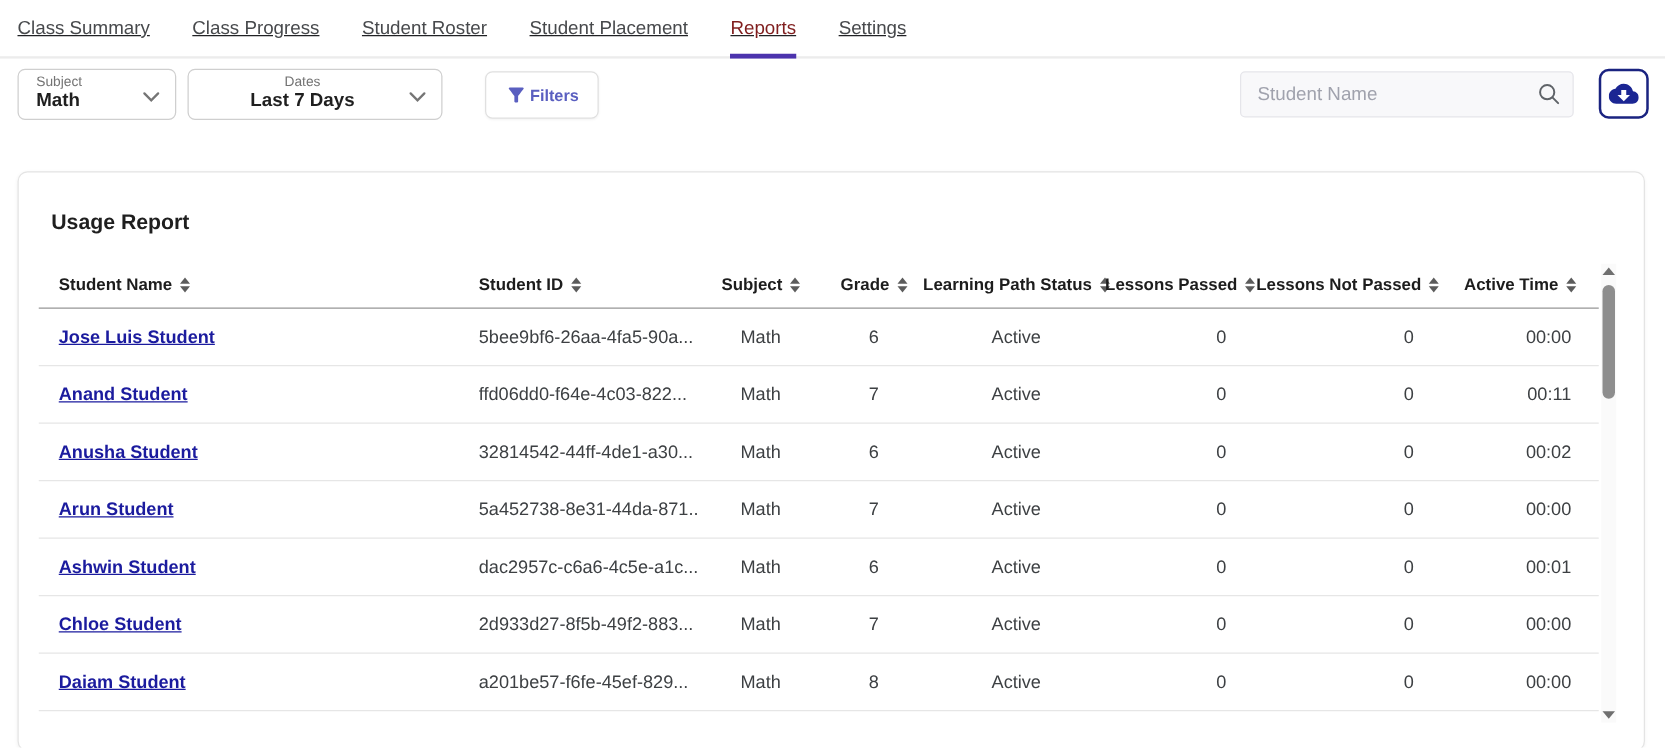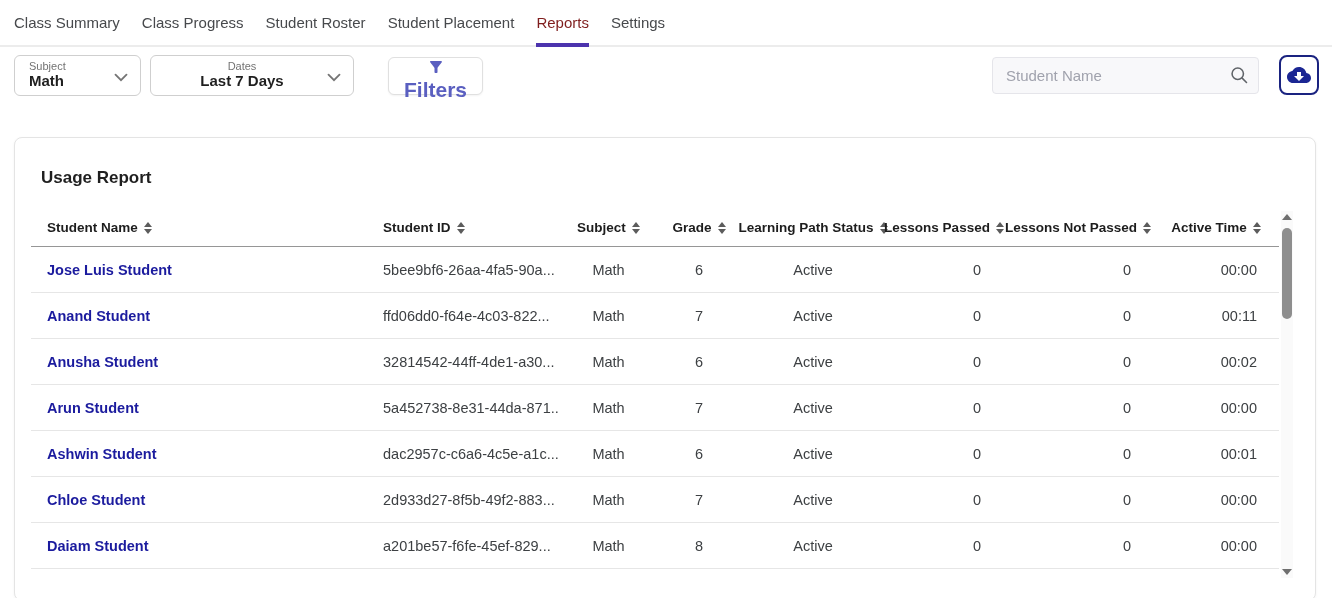--- a/index.html
+++ b/index.html
@@ -7,22 +7,22 @@
   body {
     font-family:"Liberation Sans", sans-serif;
     background:#ffffff; color:#202124; position:relative; overflow:hidden;
   }
   :root{
     --accent:#4c33ad; --filters:#5a5fc0; --link:#1b1b9e; --navy:#1b2693;
   }
   
   .tabbar{
     position:absolute; top:0; left:0; right:0; height:47px;
-    display:flex; align-items:stretch; gap:22px; padding-left:14px;
-    border-bottom:2px solid #ececec; background:#fff;
+    display:flex; align-items:stretch; gap:34px; padding-left:14px;
+    border-bottom:2px solid #ececec; background:#fff;text-decoration:underline;
   }
   .tab{
     display:flex; align-items:center; font-size:15px; color:#47494c;
     cursor:pointer; position:relative; white-space:nowrap;
   }
   .tab.active{ color:#7f1d1d; }
   .tab.active::after{
     content:""; position:absolute; left:0; right:0; bottom:-2px; height:4px;
     background:var(--accent);
   }
@@ -34,23 +34,22 @@
   }
   .dd-subject{ left:14px; width:127px; }
   .dd-dates{ left:150px; width:204px;text-align:center; }
   .dd-label{ font-size:11px; color:#737373; line-height:12px; }
   .dd-value{ font-size:15px; font-weight:bold; color:#1f1f1f; line-height:18px; white-space:nowrap; }
   .dd-chevron{ position:absolute; right:8px; top:10px; }
   .btn-filters{
     position:absolute; left:388px; top:10px; height:38px; padding:0 15px;
     background:#fff; border:1px solid #e0e0e0; border-radius:6px;
     display:flex; align-items:center; gap:2px; cursor:pointer;
-    font-size:21px; font-weight:bold; color:var(--filters);
+    font-size:13px; font-weight:bold; color:var(--filters);
     box-shadow:0 1px 2px rgba(0,0,0,.05);
-    flex-direction:column;
   }
   .search{
     position:absolute; right:73px; top:10px; width:267px; height:37px;
     background:#f8f8fa; border:1px solid #e5e5ea; border-radius:4px;
     display:flex; align-items:center;
   }
   .search input{
     flex:1; border:none; outline:none; background:transparent;
     font-family:"Liberation Sans", sans-serif; font-size:15px; color:#3c4043;
     padding:0 4px 0 13px;
@@ -86,21 +85,21 @@
   .hcell.a-r{ justify-content:center; }
   .sort{ display:inline-flex; flex-direction:column; gap:2px; }
   .sort i{ display:block; width:0; height:0; border-left:4px solid transparent; border-right:4px solid transparent; }
   .sort .up{ border-bottom:5px solid #5c5c5c; }
   .sort .dn{ border-top:5px solid #5c5c5c; }
   .trow{ height:46px; border-bottom:1px solid #e6e6e6; font-size:14.5px; color:#3d4043; }
   .cell{ white-space:nowrap; overflow:hidden; }
   .cell.a-l{ text-align:left; padding-left:16px; }
   .cell.a-c{ text-align:center; }
   .cell.a-r{ text-align:right; padding-right:22px; }
-  .cell.name{ font-weight:bold; color:var(--link); cursor:pointer; }
+  .cell.name{ font-weight:bold; color:var(--link); cursor:pointer;text-decoration:underline; }
   
   .sb{
     position:absolute; right:22px; top:73px; width:12px; height:367px;
     background:#fafafa;
   }
   .sb-arrow{ position:absolute; left:1px; width:0; height:0;
     border-left:5px solid transparent; border-right:5px solid transparent; }
   .sb-up{ top:3px; border-bottom:6px solid #6f6f6f; }
   .sb-down{ bottom:3px; border-top:6px solid #6f6f6f; }
   .sb-thumb{

